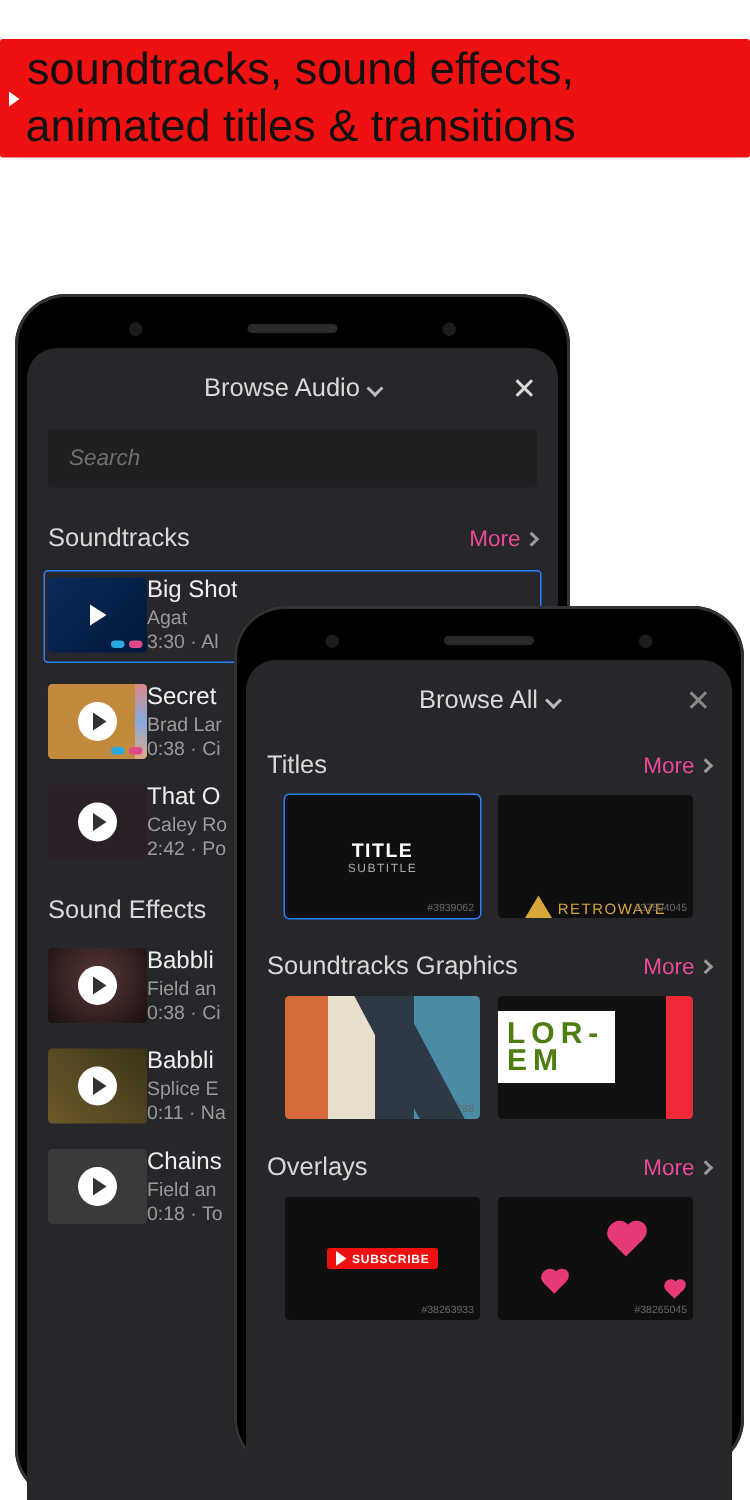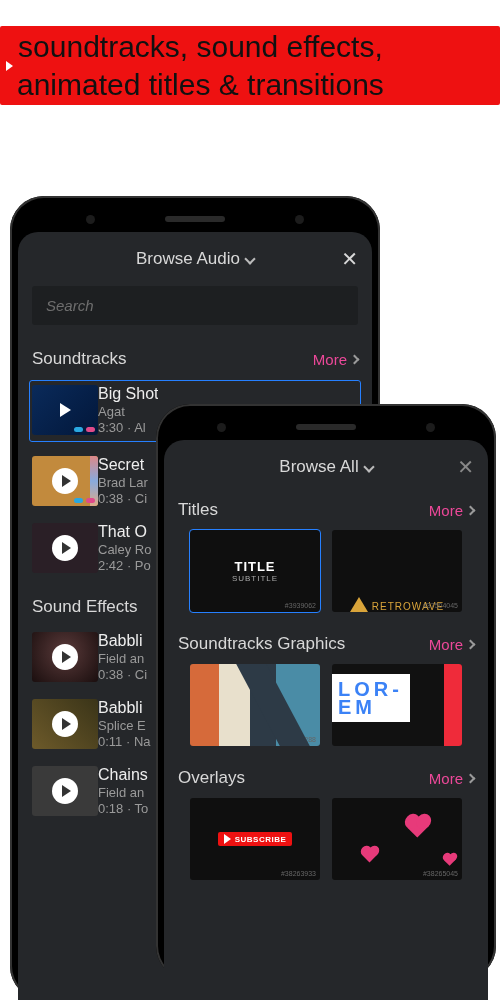--- a/index.html
+++ b/index.html
@@ -41,21 +41,21 @@
   .card .lab{position:absolute;bottom:3px;right:4px;font-size:7px;color:#666}
   .titlecard{display:flex;flex-direction:column;align-items:center;justify-content:center;color:#fff}
   .titlecard .t1{font-weight:700;font-size:13px;letter-spacing:1px}
   .titlecard .t2{font-size:8px;color:#aaa;letter-spacing:1px}
   .retro{display:flex;align-items:flex-end;justify-content:center}
   .tri{width:0;height:0;border-left:9px solid transparent;border-right:9px solid transparent;border-bottom:15px solid #d9a43a}
   .retro span{color:#d9a43a;font-size:10px;letter-spacing:1px;margin-left:4px}
   .trans1{background:linear-gradient(90deg,#d66a3a 0 22%,#e8e0cc 22% 46%,#2d3a46 46% 66%,#4a8ca6 66% 100%)}
   .trans1::after{content:"";position:absolute;left:52%;top:0;bottom:0;width:30px;background:#2d3a46;transform:skewX(28deg)}
   .trans2{background:#111;position:relative}
-  .trans2 .lorem{position:absolute;left:0;top:10px;width:60%;background:#fff;color:#3b82f6;font-weight:800;font-size:20px;line-height:0.9;padding:6px 6px;letter-spacing:4px}
+  .trans2 .lorem{position:absolute;left:0;top:10px;width:60%;background:#fff;color:#4d7c0f;font-weight:800;font-size:20px;line-height:0.9;padding:6px 6px;letter-spacing:4px}
   .trans2 .bar{position:absolute;right:0;top:0;bottom:0;width:14%;background:#ef2b3a}
   .ov1{display:flex;align-items:center;justify-content:center}
   .sub{display:flex;align-items:center;gap:4px;background:#e11;padding:2px 6px;border-radius:2px}
   .sub::before{content:"";width:0;height:0;border-left:7px solid #fff;border-top:5px solid transparent;border-bottom:5px solid transparent}
   .sub span{font-size:8px;color:#fff;font-weight:700;letter-spacing:0.5px}
   .hearts{position:relative}
   .heart{position:absolute;width:16px;height:14px;background:#e73a7a;transform:rotate(-45deg)}
   .heart::before,.heart::after{content:"";position:absolute;width:16px;height:14px;background:#e73a7a;border-radius:50%}
   .heart::before{top:-8px;left:0}.heart::after{left:8px;top:0}
   

